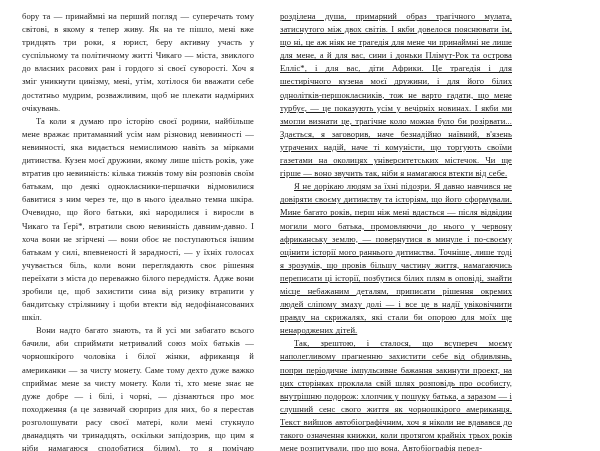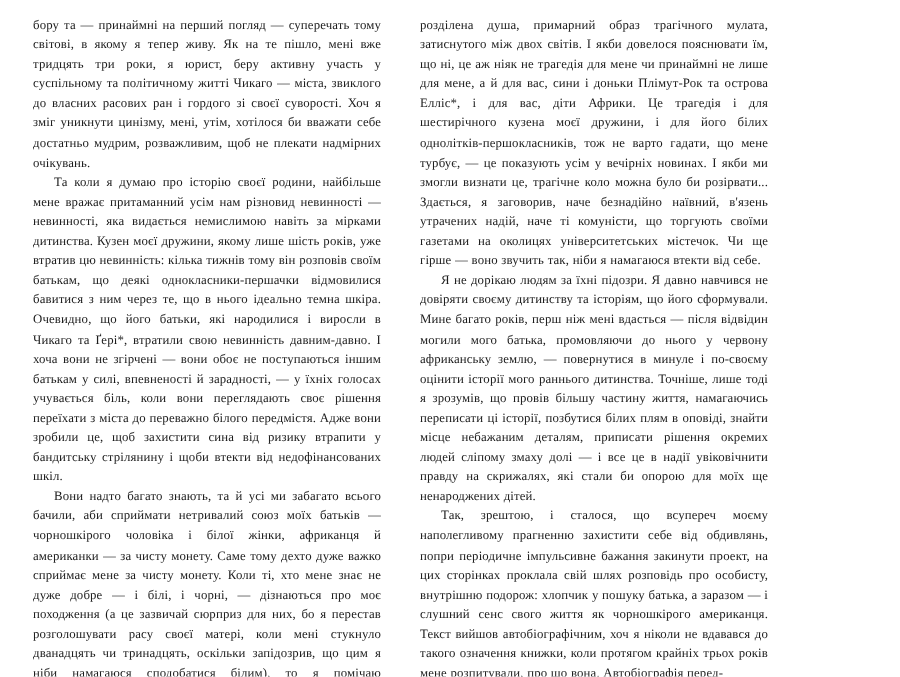--- a/index.html
+++ b/index.html
@@ -30,20 +30,21 @@
     box-sizing: border-box;
     display: flex;
     flex-direction: column;
   }
 
   .page-left {
     padding: 10px 12px 0 22px;
   }
   .page-right {
     padding: 10px 20px 0 14px;
+    text-decoration: underline;
   }
 
   .body-text {
     flex: 0 0 auto;
   }
 
   p.para {
     margin: 0;
     text-align: justify;
     text-align-last: left;

